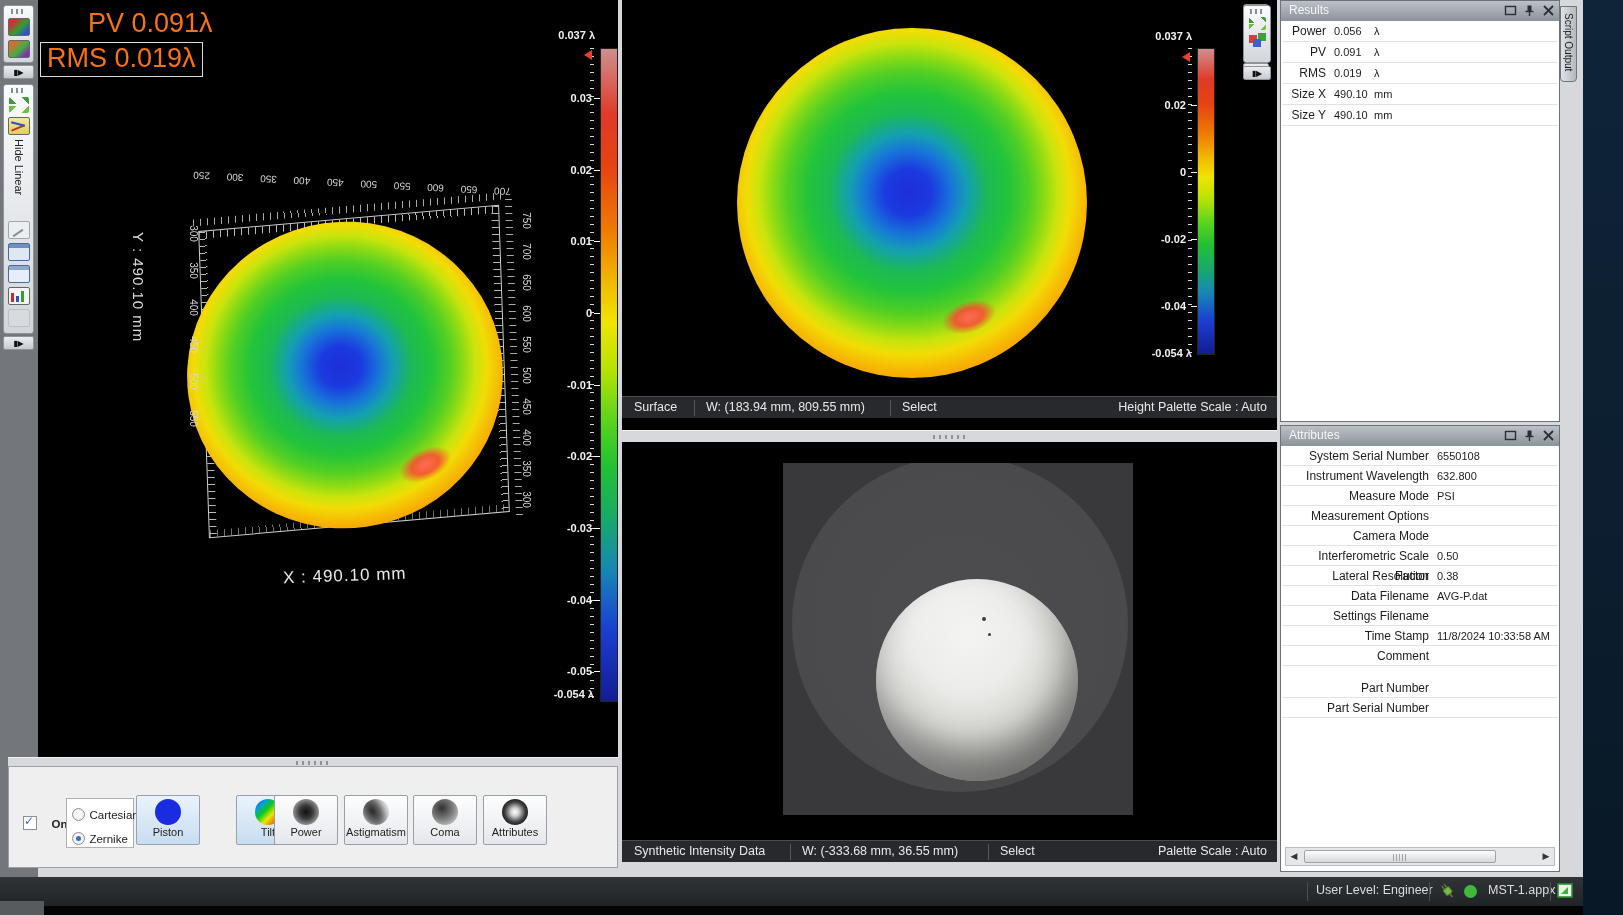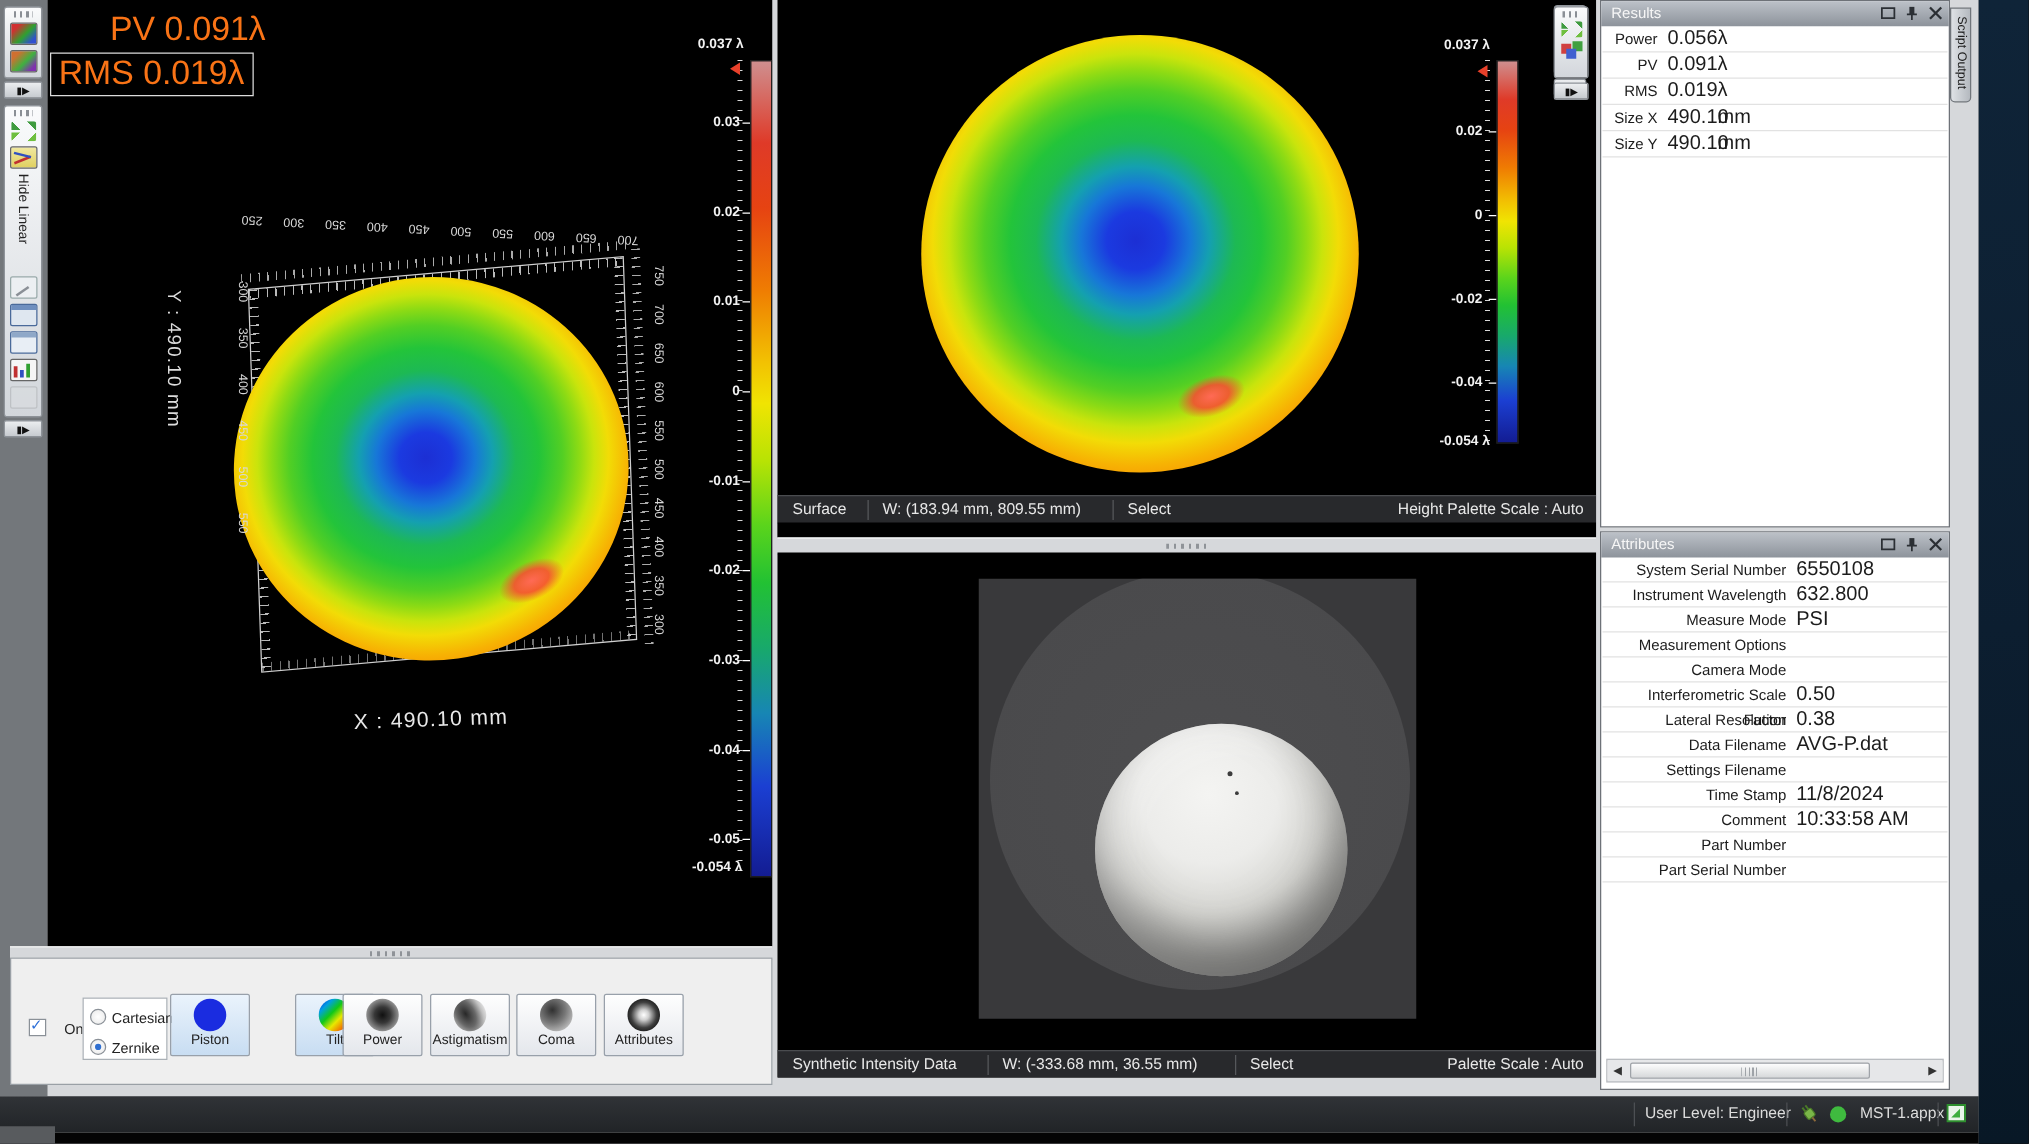--- a/index.html
+++ b/index.html
@@ -30,21 +30,21 @@
   .pstatus .sep{position:absolute;top:3px;bottom:3px;width:1px;background:#56585b;}
   
   .dock{position:absolute;border:1px solid #6e7278;background:#fff;box-sizing:border-box;}
   .dock .titlebar{position:absolute;left:0;right:0;top:0;height:20px;
        background:linear-gradient(180deg,#bcc1c8,#8d939b);color:#f6f6f6;font-size:12px;line-height:19px;
        padding-left:8px;box-sizing:border-box;}
   .tb-btns{position:absolute;right:4px;top:3px;display:flex;gap:6px;}
   .tb-btns .b{width:13px;height:13px;position:relative;}
   .rowline{border-bottom:1px solid #e2e2e2;position:relative;box-sizing:border-box;}
   .lblR{position:absolute;top:0;height:100%;text-align:right;color:#1c1c1c;font-size:12px;line-height:20px;}
-  .valL{position:absolute;top:0;height:100%;text-align:left;color:#1c1c1c;font-size:16px;line-height:20px;}
+  .valL{position:absolute;top:0;height:100%;text-align:left;color:#1c1c1c;font-size:11px;line-height:20px;}
   
   .cbar{position:absolute;width:16px;
     background:linear-gradient(180deg,#cf8f8f 0%,#df3a28 10%,#e64312 18%,#ef7c02 28%,#f2c202 37%,
       #f0e402 42%,#b8e304 49%,#5ad41c 57%,#22c133 64%,#18a96b 72%,#1786b4 80%,#1b3fd2 89%,#131c92 100%);
     border:1px solid #222;}
   .cbtick{position:absolute;height:1px;background:#fff;width:6px;}
   .cblab{position:absolute;color:#f2f2f2;font-size:11px;font-weight:bold;text-align:right;}
   .cbminor{position:absolute;width:4px;opacity:.85;
     background:repeating-linear-gradient(180deg,#fff 0 1px,transparent 1px 8px);}
   .cbptr{position:absolute;width:0;height:0;border-top:5px solid transparent;border-bottom:5px solid transparent;
@@ -297,21 +297,21 @@
   </div>
 
   <div class="hsplit" style="left:8px;top:757px;width:610px;height:9px;">
       <div class="dots"></div>
     </div>
 
   <div class="zpanel" style="left:8px;top:766px;width:610px;height:102px;">
 
     <div class="abs" style="left:14px;top:47px;">
       <span class="chk"></span>
-      <span class="zradlab" style="margin-left:10px;">On</span>
+      <span class="zradlab" style="margin-left:10px;font-weight:bold;">On</span>
     </div>
 
     <div class="radiobox" style="left:57px;top:31px;width:66px;height:48px;">
       <div style="margin:6px 0 0 5px;white-space:nowrap;">
         <span class="radio"></span>
         <span class="zradlab">Cartesian</span>
       </div>
       <div style="margin:6px 0 0 5px;white-space:nowrap;">
         <span class="radio on"></span>
         <span class="zradlab">Zernike</span>
@@ -464,21 +464,21 @@
         <span class="valL" style="left:155px;width:120px;"></span>
       </div>
       <div class="rowline" style="height:20px;">
         <span class="lblR" style="left:0;width:147px;">Time Stamp</span>
         <span class="valL" style="left:155px;width:122px;">11/8/2024 10:33:58 AM</span>
       </div>
       <div class="rowline" style="height:20px;">
         <span class="lblR" style="left:0;width:147px;">Comment</span>
         <span class="valL" style="left:155px;width:120px;"></span>
       </div>
-      <div class="rowline" style="height:20px;">
+      <div class="rowline" style="height:20px;margin-top:12px;">
         <span class="lblR" style="left:0;width:147px;">Part Number</span>
         <span class="valL" style="left:155px;width:120px;"></span>
       </div>
       <div class="rowline" style="height:20px;">
         <span class="lblR" style="left:0;width:147px;">Part Serial Number</span>
         <span class="valL" style="left:155px;width:120px;"></span>
       </div>
     </div>
 
     <div class="sbar" style="left:4px;right:4px;bottom:5px;">

